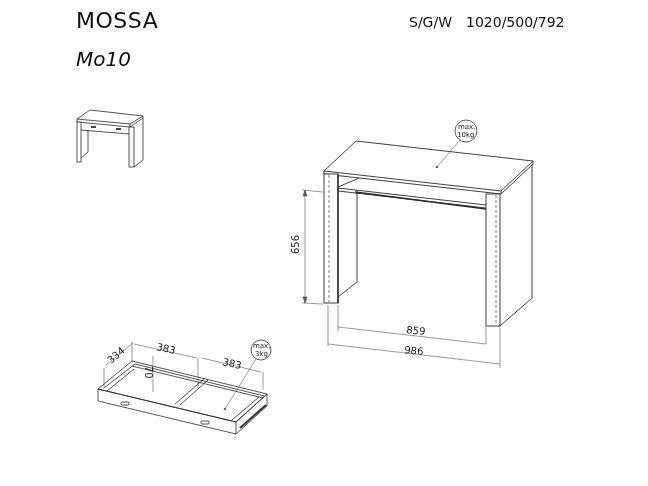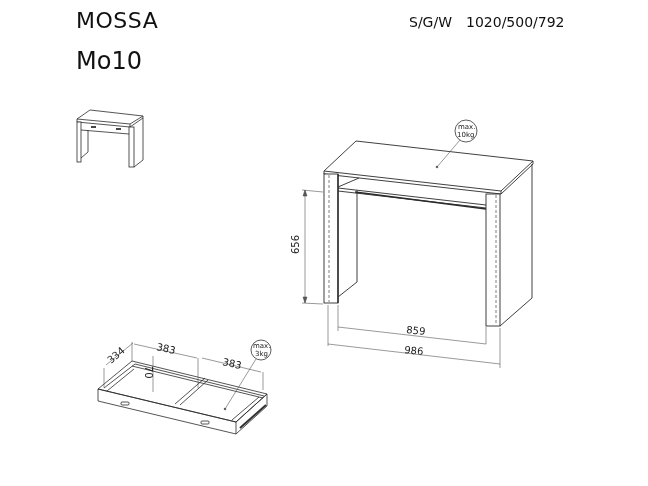--- a/index.html
+++ b/index.html
@@ -1,18 +1,18 @@
 <!DOCTYPE html>
 <html><head>
   <meta charset="utf-8">
   <style>
     html, body { margin: 0; padding: 0; background: #ffffff; }
     body { width: 648px; height: 486px; position: relative; overflow: hidden; font-family: "Liberation Sans", sans-serif; color: #1a1a1a; }
     .title { position: absolute; left: 76px; top: 8px; font-family: "DejaVu Sans", sans-serif; font-size: 22px; letter-spacing: 0.5px; color: #111; }
-    .subtitle { position: absolute; left: 76px; top: 47px; font-family: "DejaVu Sans", sans-serif; font-size: 24px; color: #111; }
+    .subtitle { position: absolute; left: 76px; top: 47px; font-family: "DejaVu Sans", sans-serif; font-size: 20px; color: #111; font-style: italic; }
     .specs { position: absolute; left: 409px; top: 14px; font-family: "DejaVu Sans", sans-serif; font-size: 14px; color: #111; white-space: pre; text-align: center; }
     .specs span { margin-right: 14px; }
     svg.drawing { position: absolute; left: 0; top: 0; }
     .dimtext { font-family: "DejaVu Sans", sans-serif; font-size: 10px; fill: #222; }
     .loadtext { font-family: "DejaVu Sans", sans-serif; font-size: 7px; fill: #222; }
   </style>
 </head>
 <body>
 
 <div class="title">MOSSA</div>

